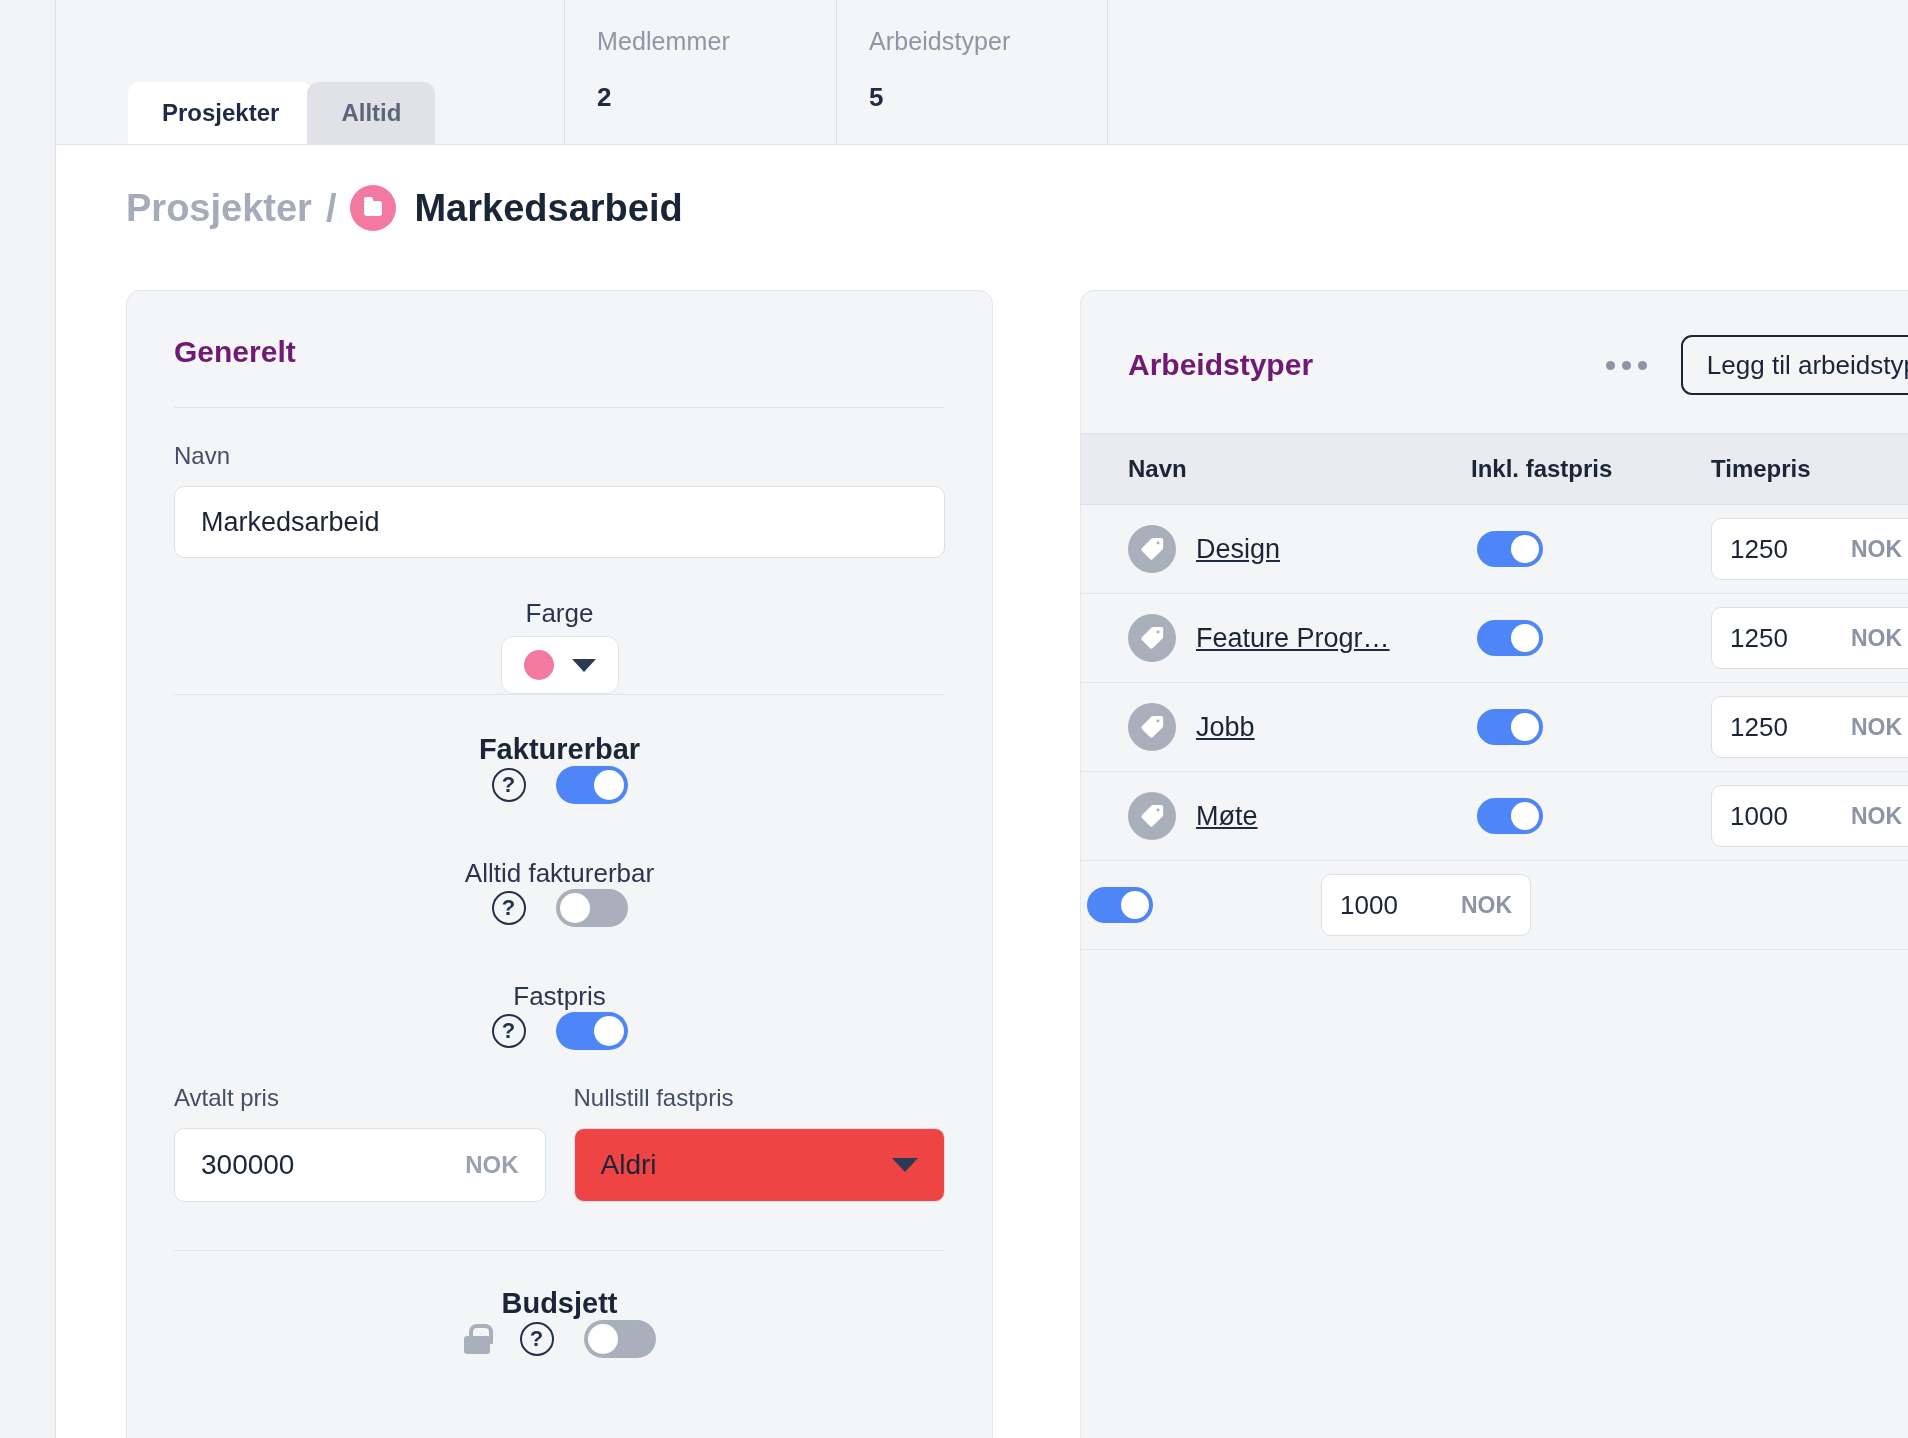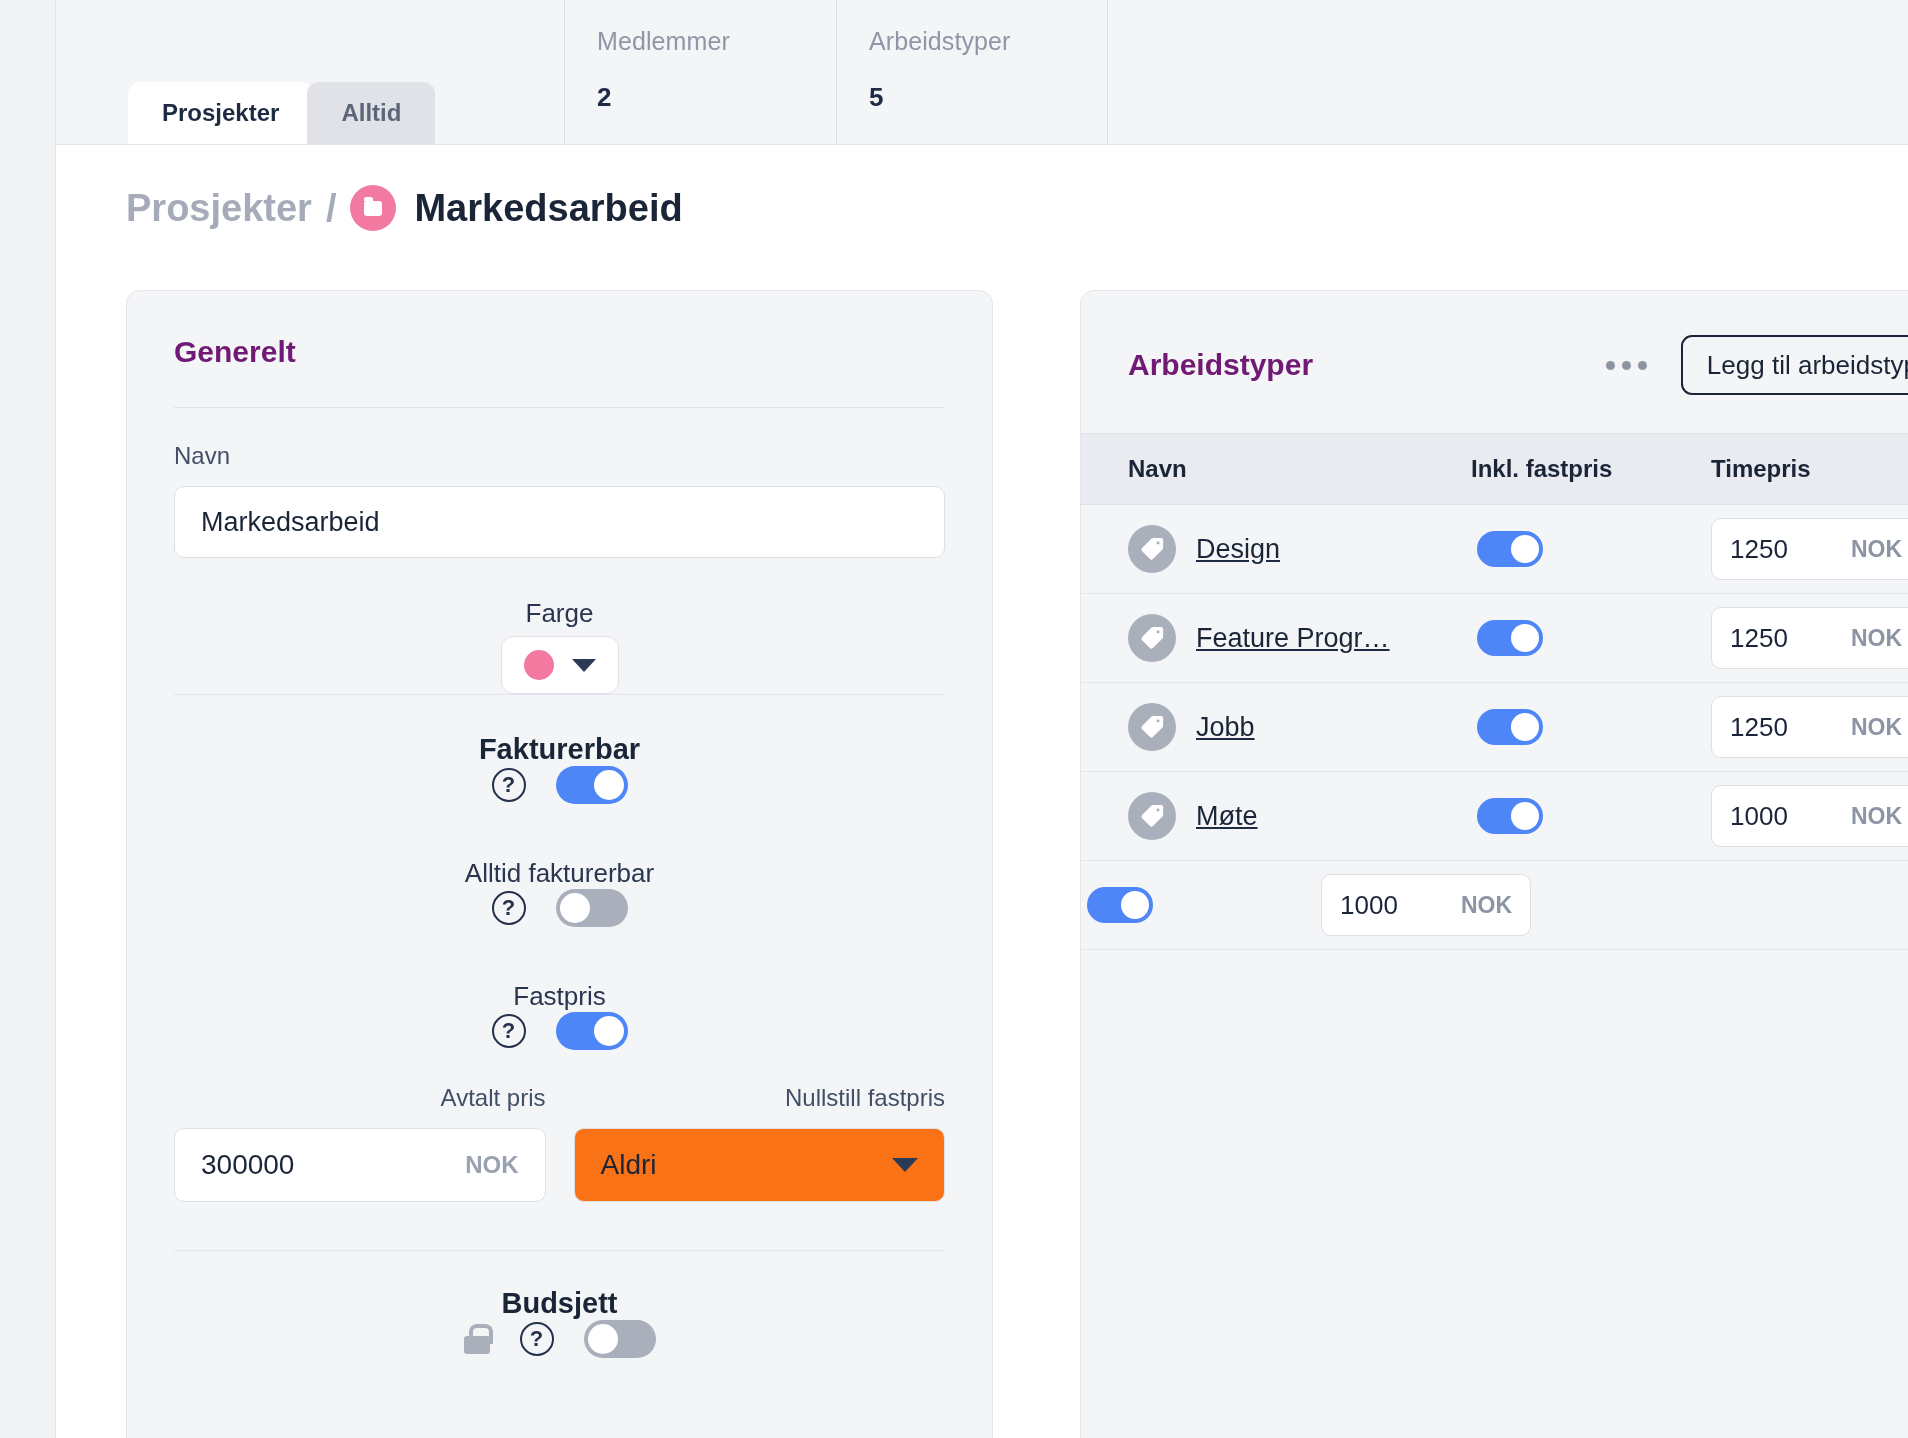--- a/index.html
+++ b/index.html
@@ -160,30 +160,30 @@
     border-radius: 50%; background: #fff;
   }
   .toggle.on  .knob { right: 4px; }
   .toggle.off .knob { left: 4px; }
 
   .toggle-sm { width: 66px; height: 36px; border-radius: 18px; }
   .toggle-sm .knob { width: 28px; height: 28px; top: 4px; }
 
   
   .grid2 { display: flex; gap: 28px; padding-top: 34px; }
-  .grid2 > div { flex: 1; text-align: right; }
+  .grid2 > div { flex: 1; }
   .input-suffix {
     height: 74px; background: #fff;
     border: 1px solid #dcdfe6; border-radius: 10px;
     display: flex; align-items: center; justify-content: space-between;
     padding: 0 26px; font-size: 28px; color: #1b2538;
   }
   .suffix { font-size: 24px; font-weight: bold; color: #9aa1b0; }
   .select {
-    height: 74px; background: #f97316;
+    height: 74px; background: #ef4444;
     border: 1px solid #dcdfe6; border-radius: 10px;
     display: flex; align-items: center; justify-content: space-between;
     padding: 0 26px; font-size: 28px; color: #1b2538; cursor: pointer;
   }
   .caret-sel {
     width: 0; height: 0;
     border-left: 13px solid transparent; border-right: 13px solid transparent;
     border-top: 14px solid #2b3a55;
   }
 

